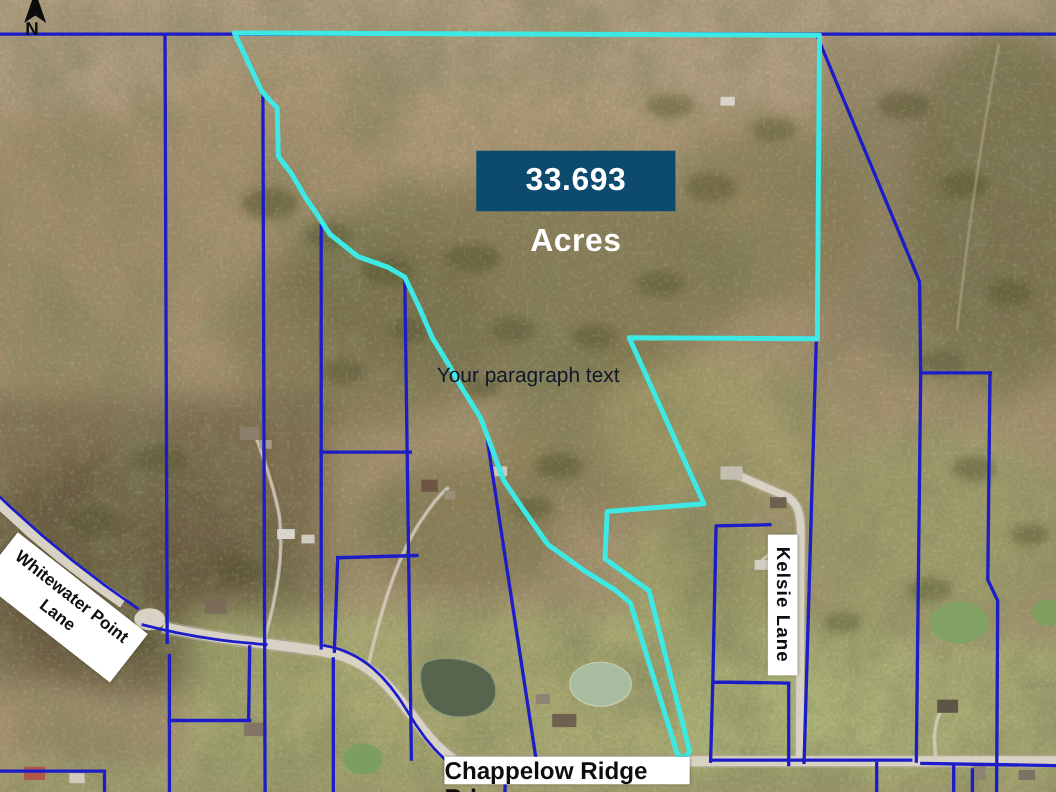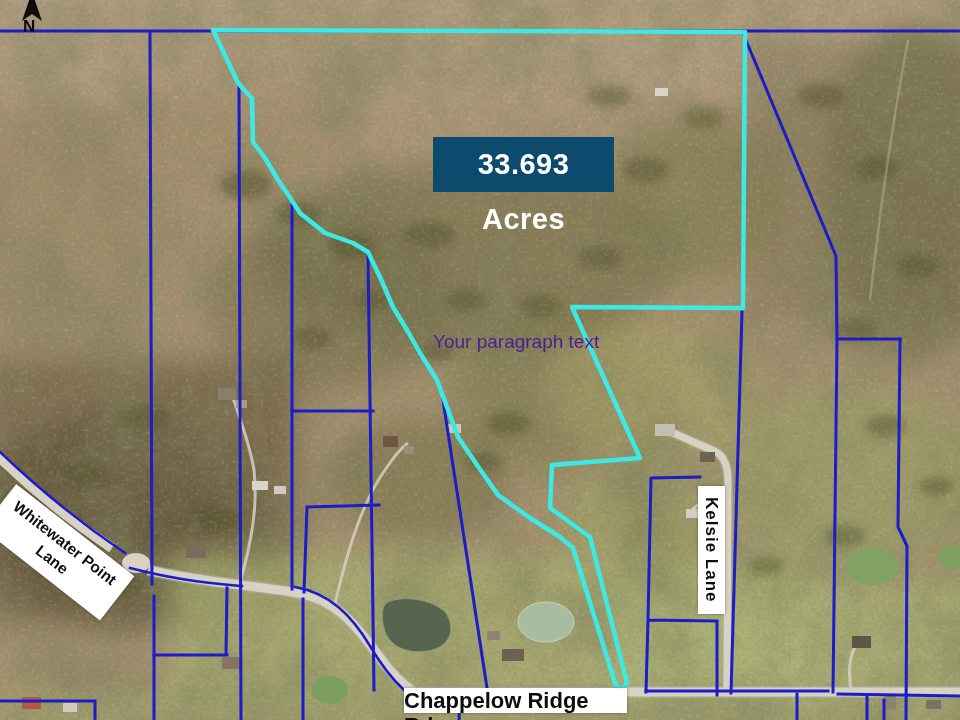--- a/index.html
+++ b/index.html
@@ -3,21 +3,21 @@
 <meta charset="utf-8">
 <style>
   html,body{margin:0;padding:0;background:#222;}
   .stage{position:relative;width:960px;height:720px;overflow:hidden;
          font-family:"Liberation Sans",sans-serif;background:#a3906f;}
   .stage svg{position:absolute;left:0;top:0;}
   .ovl{position:absolute;z-index:5;}
   .nlabel{left:23px;top:17px;color:#0a0a0a;font:bold 17px "Liberation Sans",sans-serif;}
   .acres{left:433px;top:137px;width:181px;height:55px;background:#0c4a6e;color:#ffffff;
          font:bold 29px/55px "Liberation Sans",sans-serif;text-align:center;letter-spacing:.5px;}
-  .para{left:397px;top:331px;color:#4c1d95;font:19px "Liberation Sans",sans-serif;margin-left:36px;}
+  .para{left:397px;top:331px;color:#0f172a;font:19px "Liberation Sans",sans-serif;}
   .roadlbl{background:#ffffff;color:#0d0d0d;box-shadow:0 0 3px rgba(40,30,10,.45);}
   .ww{left:58px;top:552px;transform:translate(-50%,-50%) rotate(38deg);
       font:bold 15.5px/1.35 "Liberation Sans",sans-serif;padding:7px 12px;
       text-align:center;white-space:nowrap;}
   .ww span{display:block;}
   .kel{left:698px;top:486px;width:27px;height:128px;writing-mode:vertical-rl;
        font:bold 17px/27px "Liberation Sans",sans-serif;text-align:center;letter-spacing:1px;}
   .chap{left:404px;top:688px;width:223px;height:25px;
         font:bold 22px/25px "Liberation Sans",sans-serif;}
 </style>

